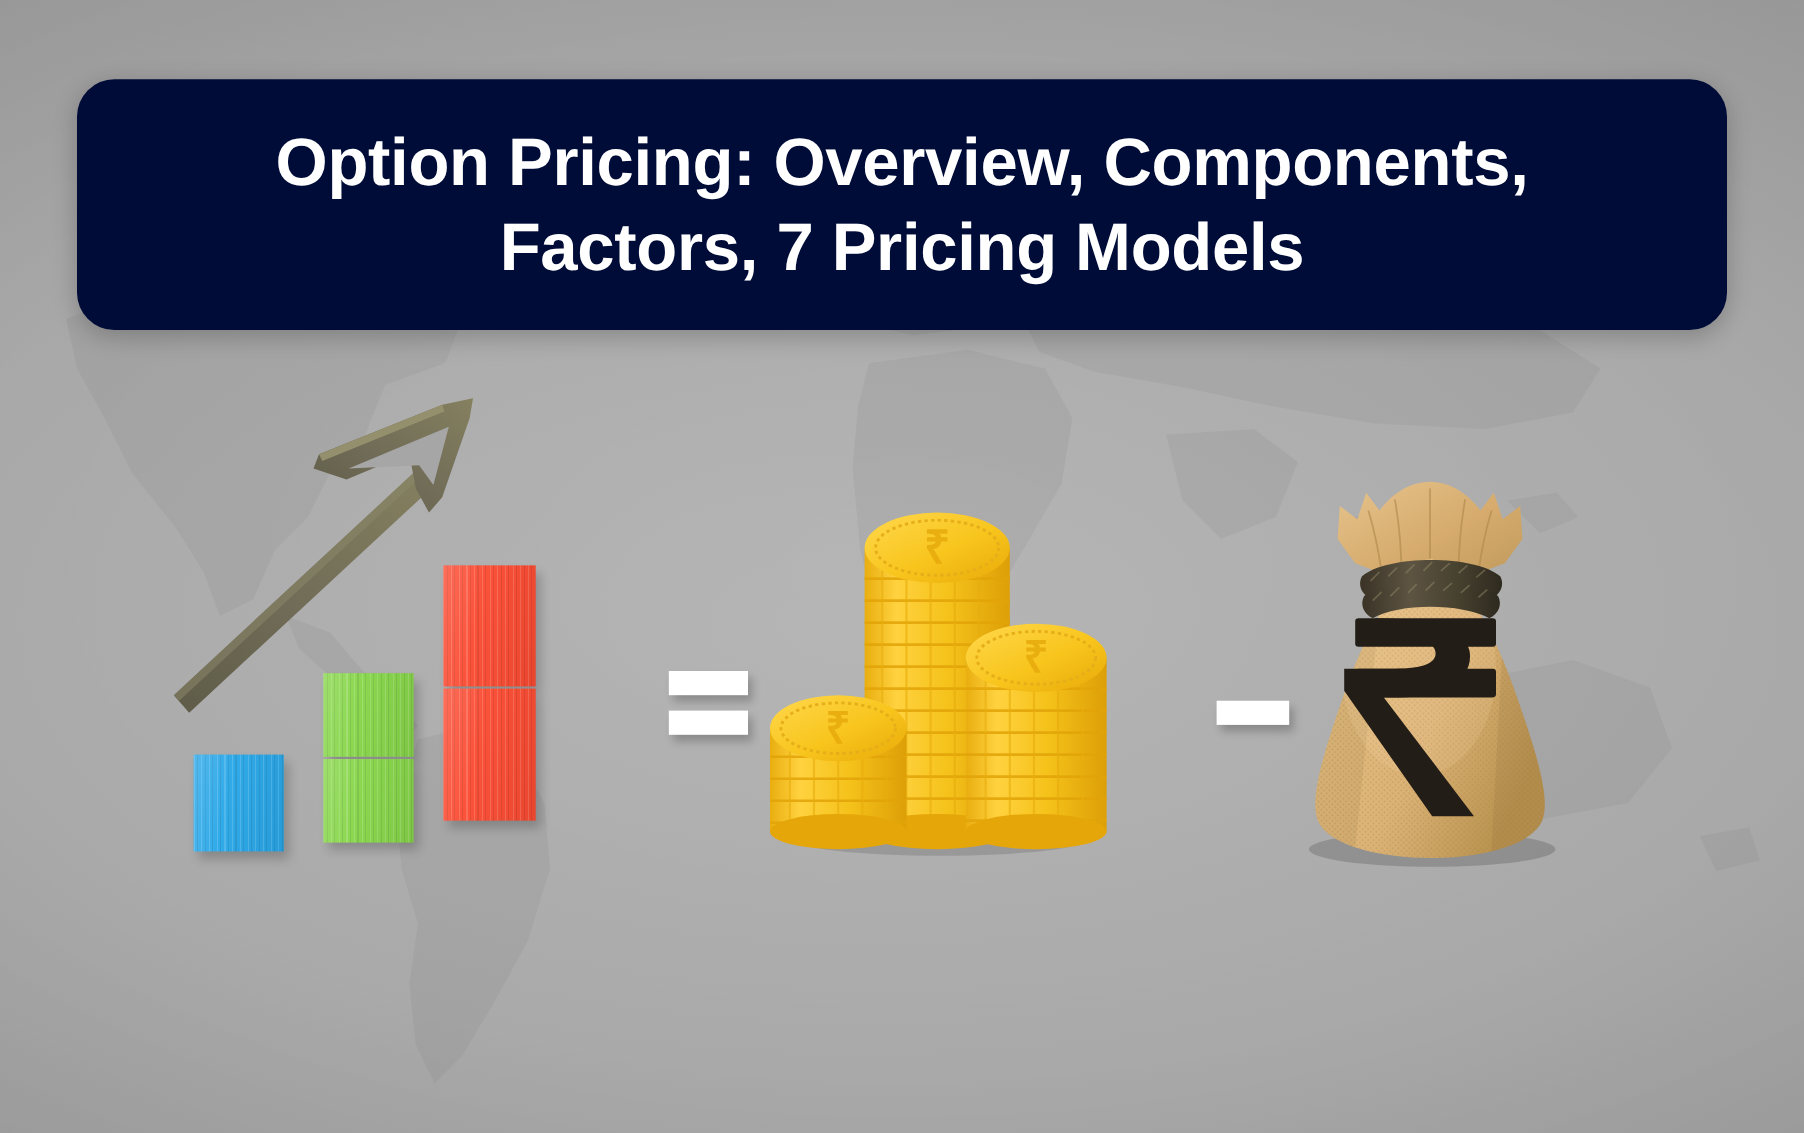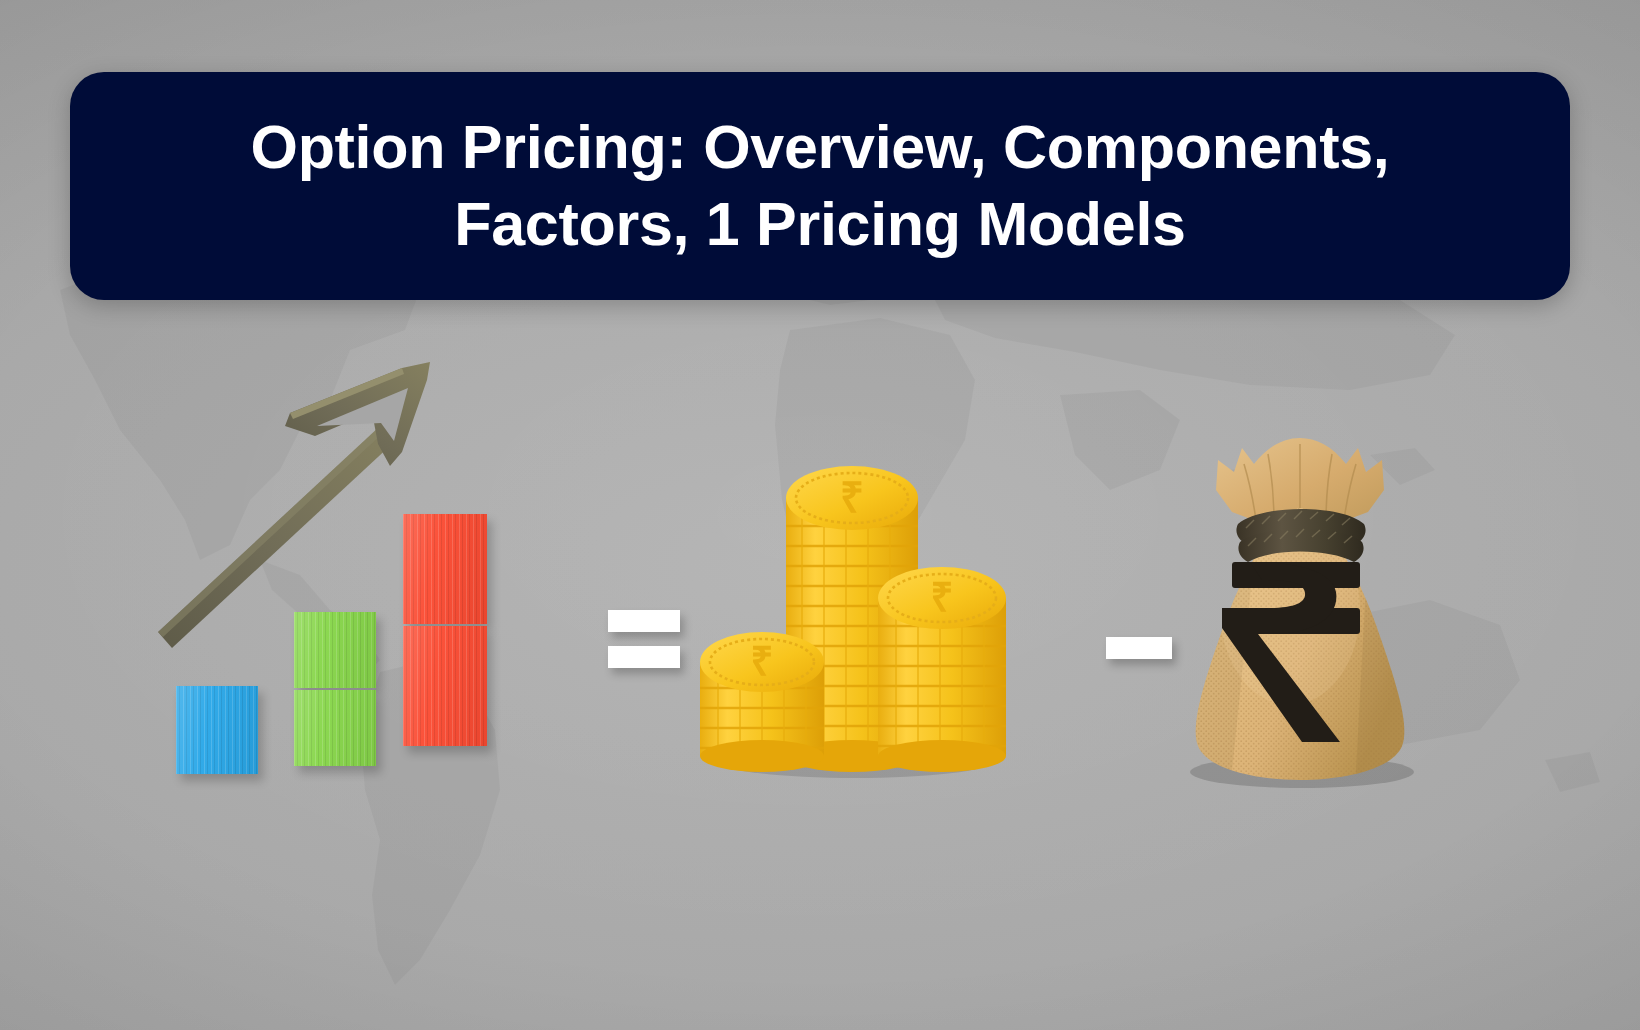--- a/index.html
+++ b/index.html
@@ -137,21 +137,21 @@
 
       <path d="M1330 620 L1430 600 L1500 625 L1520 680 L1480 730 L1400 745 L1340 715 L1315 665 Z"></path>
       <path d="M1545 760 L1590 752 L1600 782 L1560 792 Z"></path>
     </g>
   </svg>
 
   <div class="bg-vignette"></div>
 
   <div class="banner">
     <div class="banner-text">Option Pricing: Overview, Components,
-Factors, 1 Pricing Models</div>
+Factors, 7 Pricing Models</div>
   </div>
 
   <div class="blocks">
 
     <svg class="arrow" viewBox="0 0 340 310">
       <defs>
         <linearGradient id="woodArrow" x1="0" y1="1" x2="1" y2="0">
           <stop offset="0%" stop-color="#5e5b48"></stop>
           <stop offset="45%" stop-color="#706c57"></stop>
           <stop offset="100%" stop-color="#85805f"></stop>

